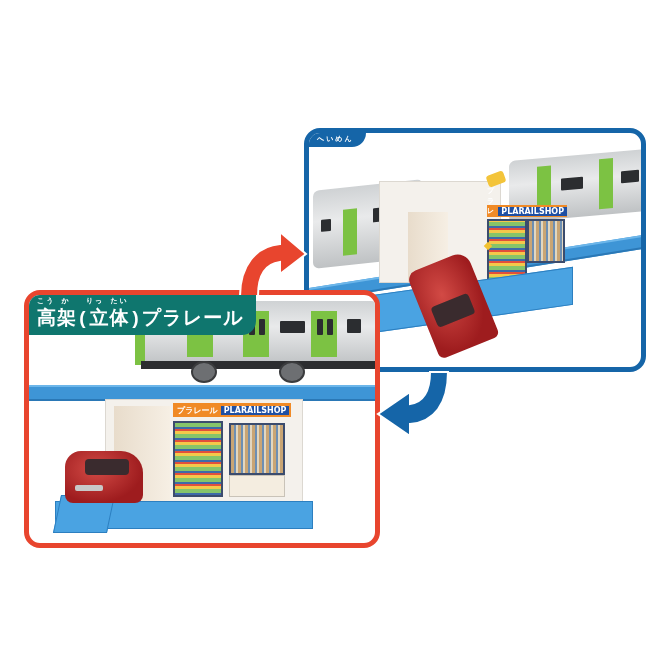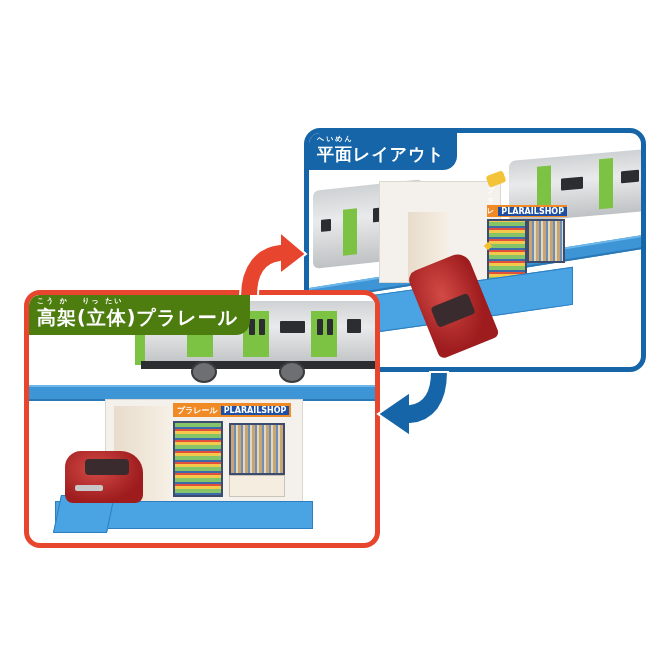--- a/index.html
+++ b/index.html
@@ -1,22 +1,22 @@
 <!DOCTYPE html>
 <html><head>
 <meta charset="utf-8">
 <style>
   html,body{margin:0;padding:0;background:#ffffff;}
   body{width:672px;height:672px;position:relative;overflow:hidden;font-family:"DejaVu Sans",sans-serif;}
   .frame{position:absolute;box-sizing:border-box;border-radius:16px;background:#ffffff;overflow:hidden;}
   .frame-blue{left:304px;top:128px;width:342px;height:244px;border:5px solid #1565a8;}
   .frame-red{left:24px;top:290px;width:356px;height:258px;border:5px solid #e8452e;}
-  .label{position:absolute;left:0;top:0;color:#fff;font-weight:bold;padding:2px 12px 4px 8px;border-bottom-right-radius:14px;white-space:nowrap;z-index:5;}
+  .label{position:absolute;left:0;top:0;color:#fff;font-weight:bold;padding:2px 12px 4px 8px;border-bottom-right-radius:14px;white-space:nowrap;z-index:5;font-family:Liberation Mono, monospace;}
   .label-blue{background:#1565a8;font-size:17px;letter-spacing:1px;}
-  .label-red{background:#4d7c0f;font-size:19px;letter-spacing:1px;}
+  .label-red{background:#0f766e;font-size:19px;letter-spacing:1px;}
   .ruby{display:block;font-size:7px;letter-spacing:2px;line-height:8px;font-weight:bold;}
   
   .train{position:absolute;border-radius:6px;background:linear-gradient(#cfd2d4,#e9eaeb 40%,#bfc2c4);}
   .stripe{position:absolute;background:#7cc243;}
   .win{position:absolute;background:#2b2d30;border-radius:1px;}
   .wheel{position:absolute;border-radius:50%;background:#6d6f72;border:2px solid #3a3b3d;}
   .track{position:absolute;background:#3e95d6;border-top:2px solid #6cb6ea;border-bottom:2px solid #2a78b6;}
   .building{position:absolute;background:#f4f1ec;border:1px solid #dcd8d1;}
   .tunnel{position:absolute;background:linear-gradient(90deg,#e8dccb,#f6efe4);}
   .shopboard{position:absolute;background:#f08a26;color:#fff;font-weight:bold;display:flex;align-items:center;}
@@ -27,21 +27,20 @@
   .carglass{position:absolute;background:#3a2b2e;border-radius:4px;}
   .ramp{position:absolute;background:#4aa3e2;border:1px solid #2c7fc0;}
   .arrow{position:absolute;}
 </style>
 </head>
 <body>
 
 <div class="frame frame-blue">
   <div class="label label-blue">
     <span class="ruby">へいめん</span>
-    <span>平面レイアウト</span>
   </div>
 
   <div class="train" style="left:200px;top:22px;width:140px;height:62px;transform:skewY(-5deg);">
     <div class="stripe" style="left:28px;top:8px;width:14px;height:50px;"></div>
     <div class="stripe" style="left:90px;top:6px;width:14px;height:50px;"></div>
     <div class="win" style="left:52px;top:22px;width:22px;height:12px;"></div>
     <div class="win" style="left:112px;top:20px;width:18px;height:12px;"></div>
   </div>
 
   <div class="train" style="left:4px;top:52px;width:110px;height:78px;transform:skewY(-6deg);">

